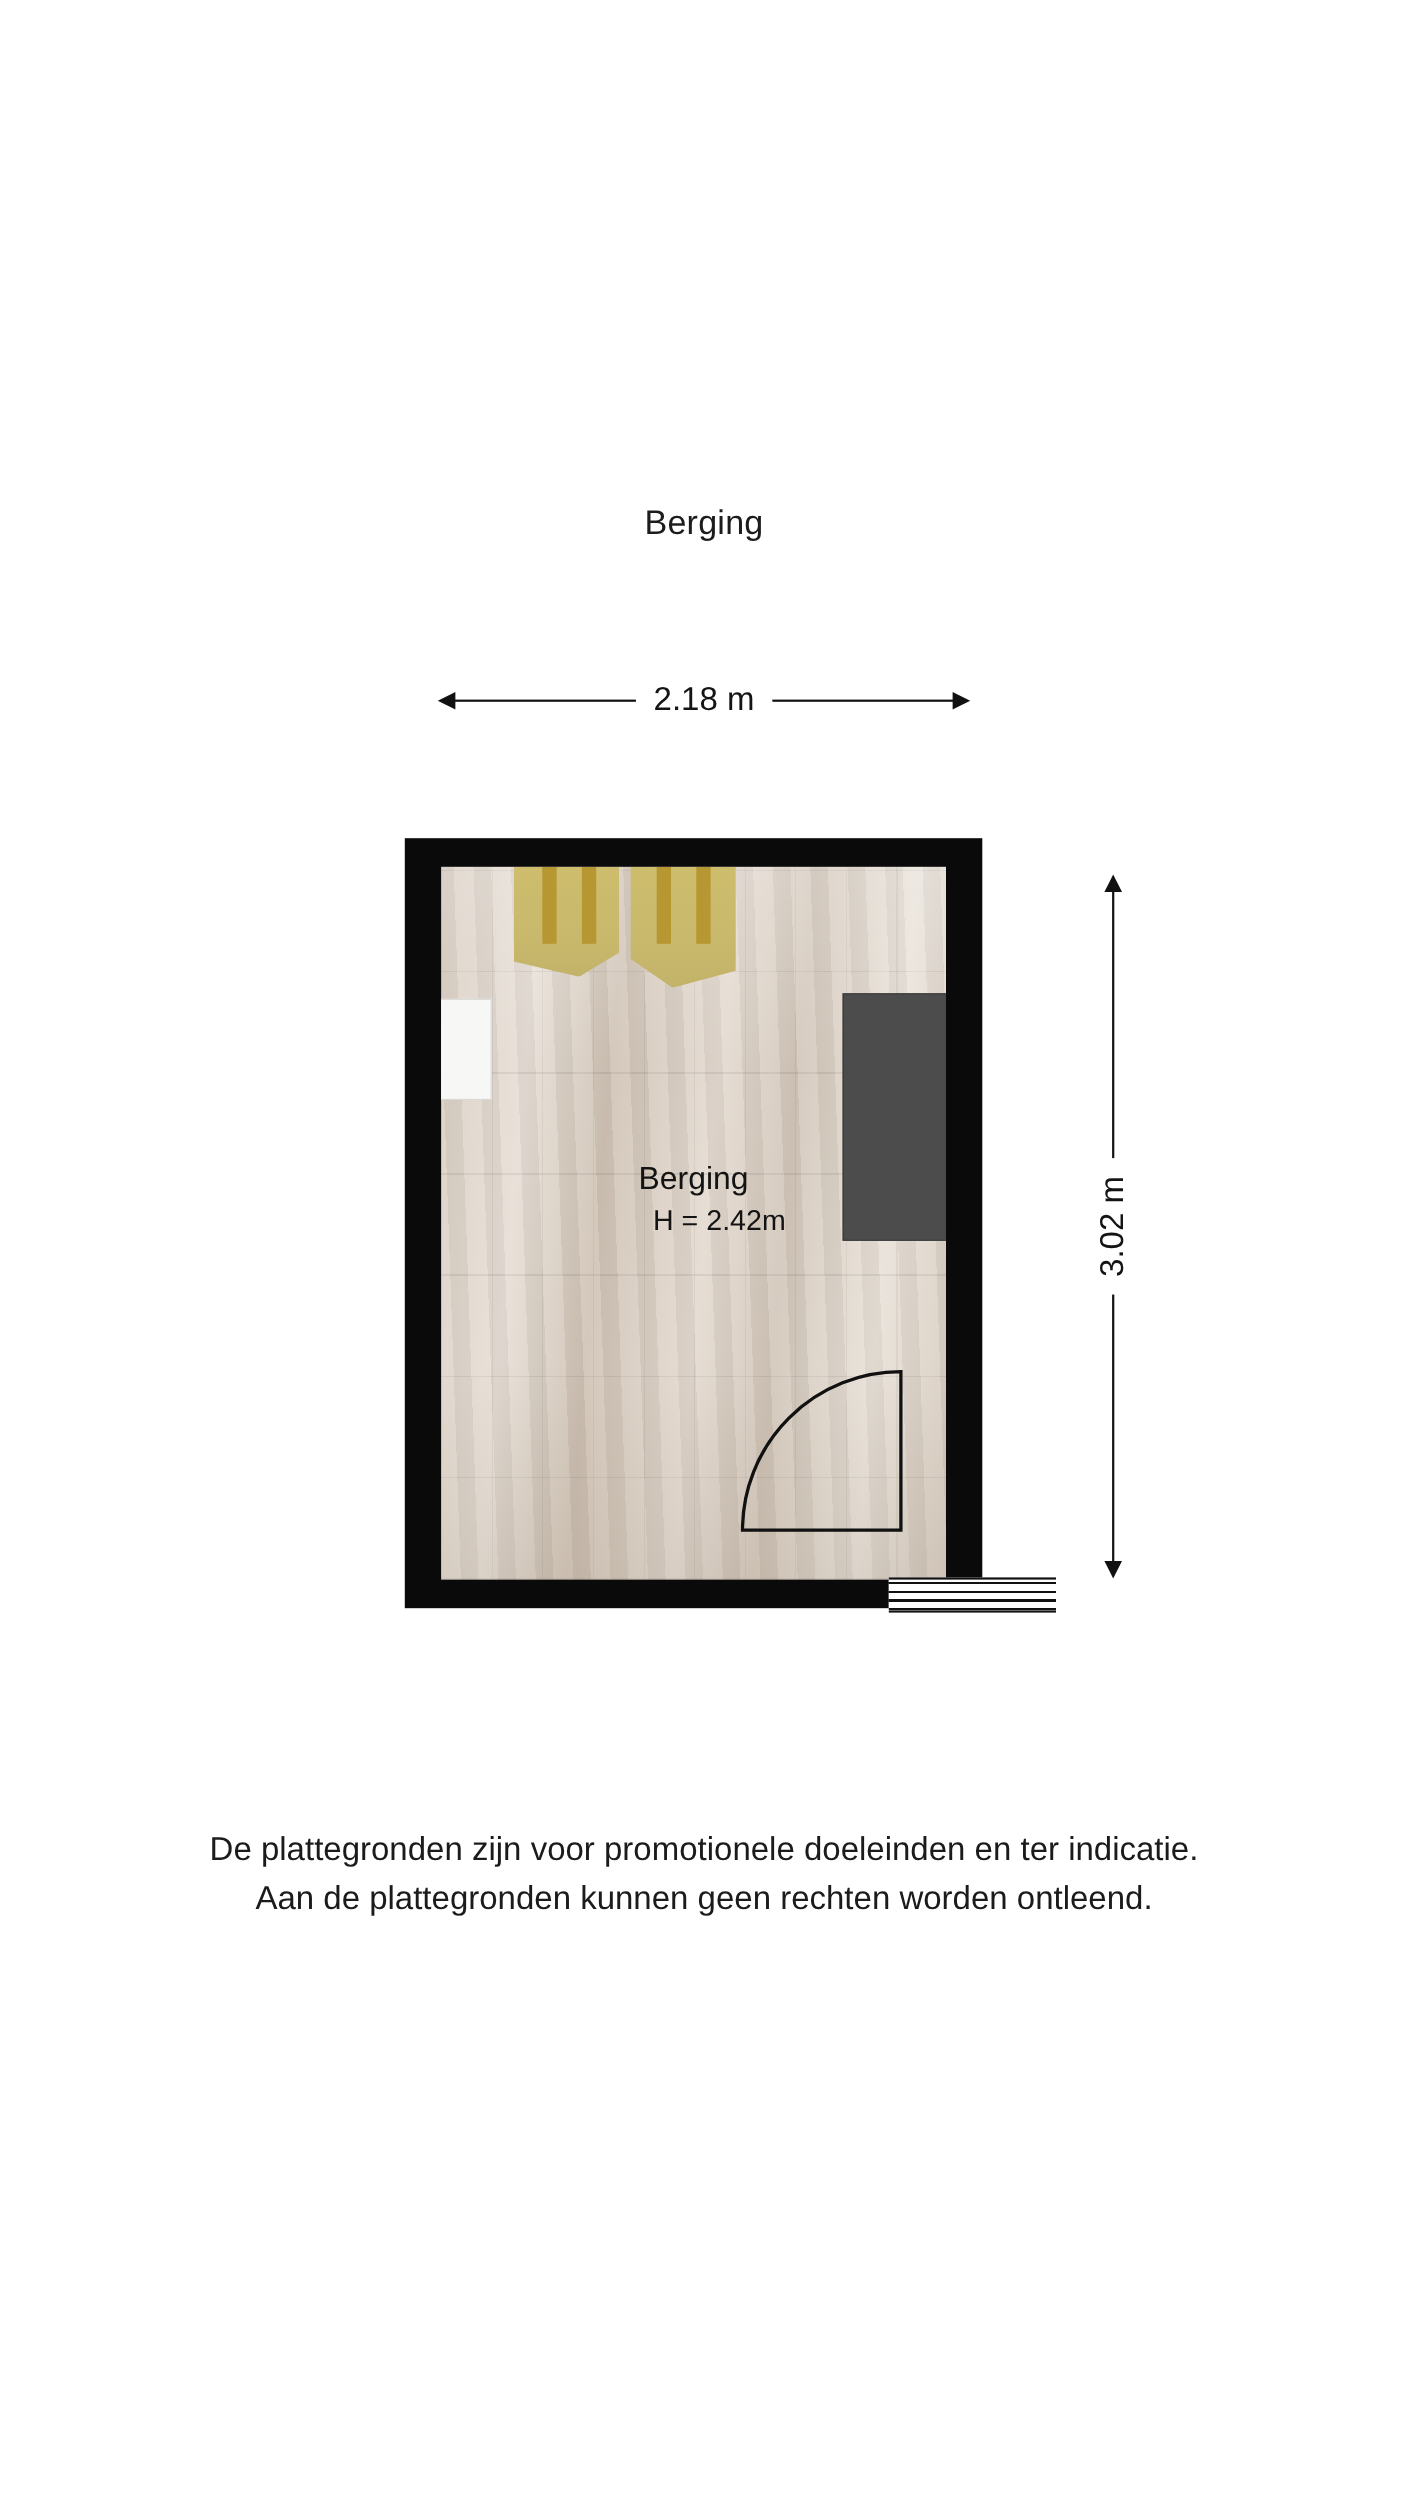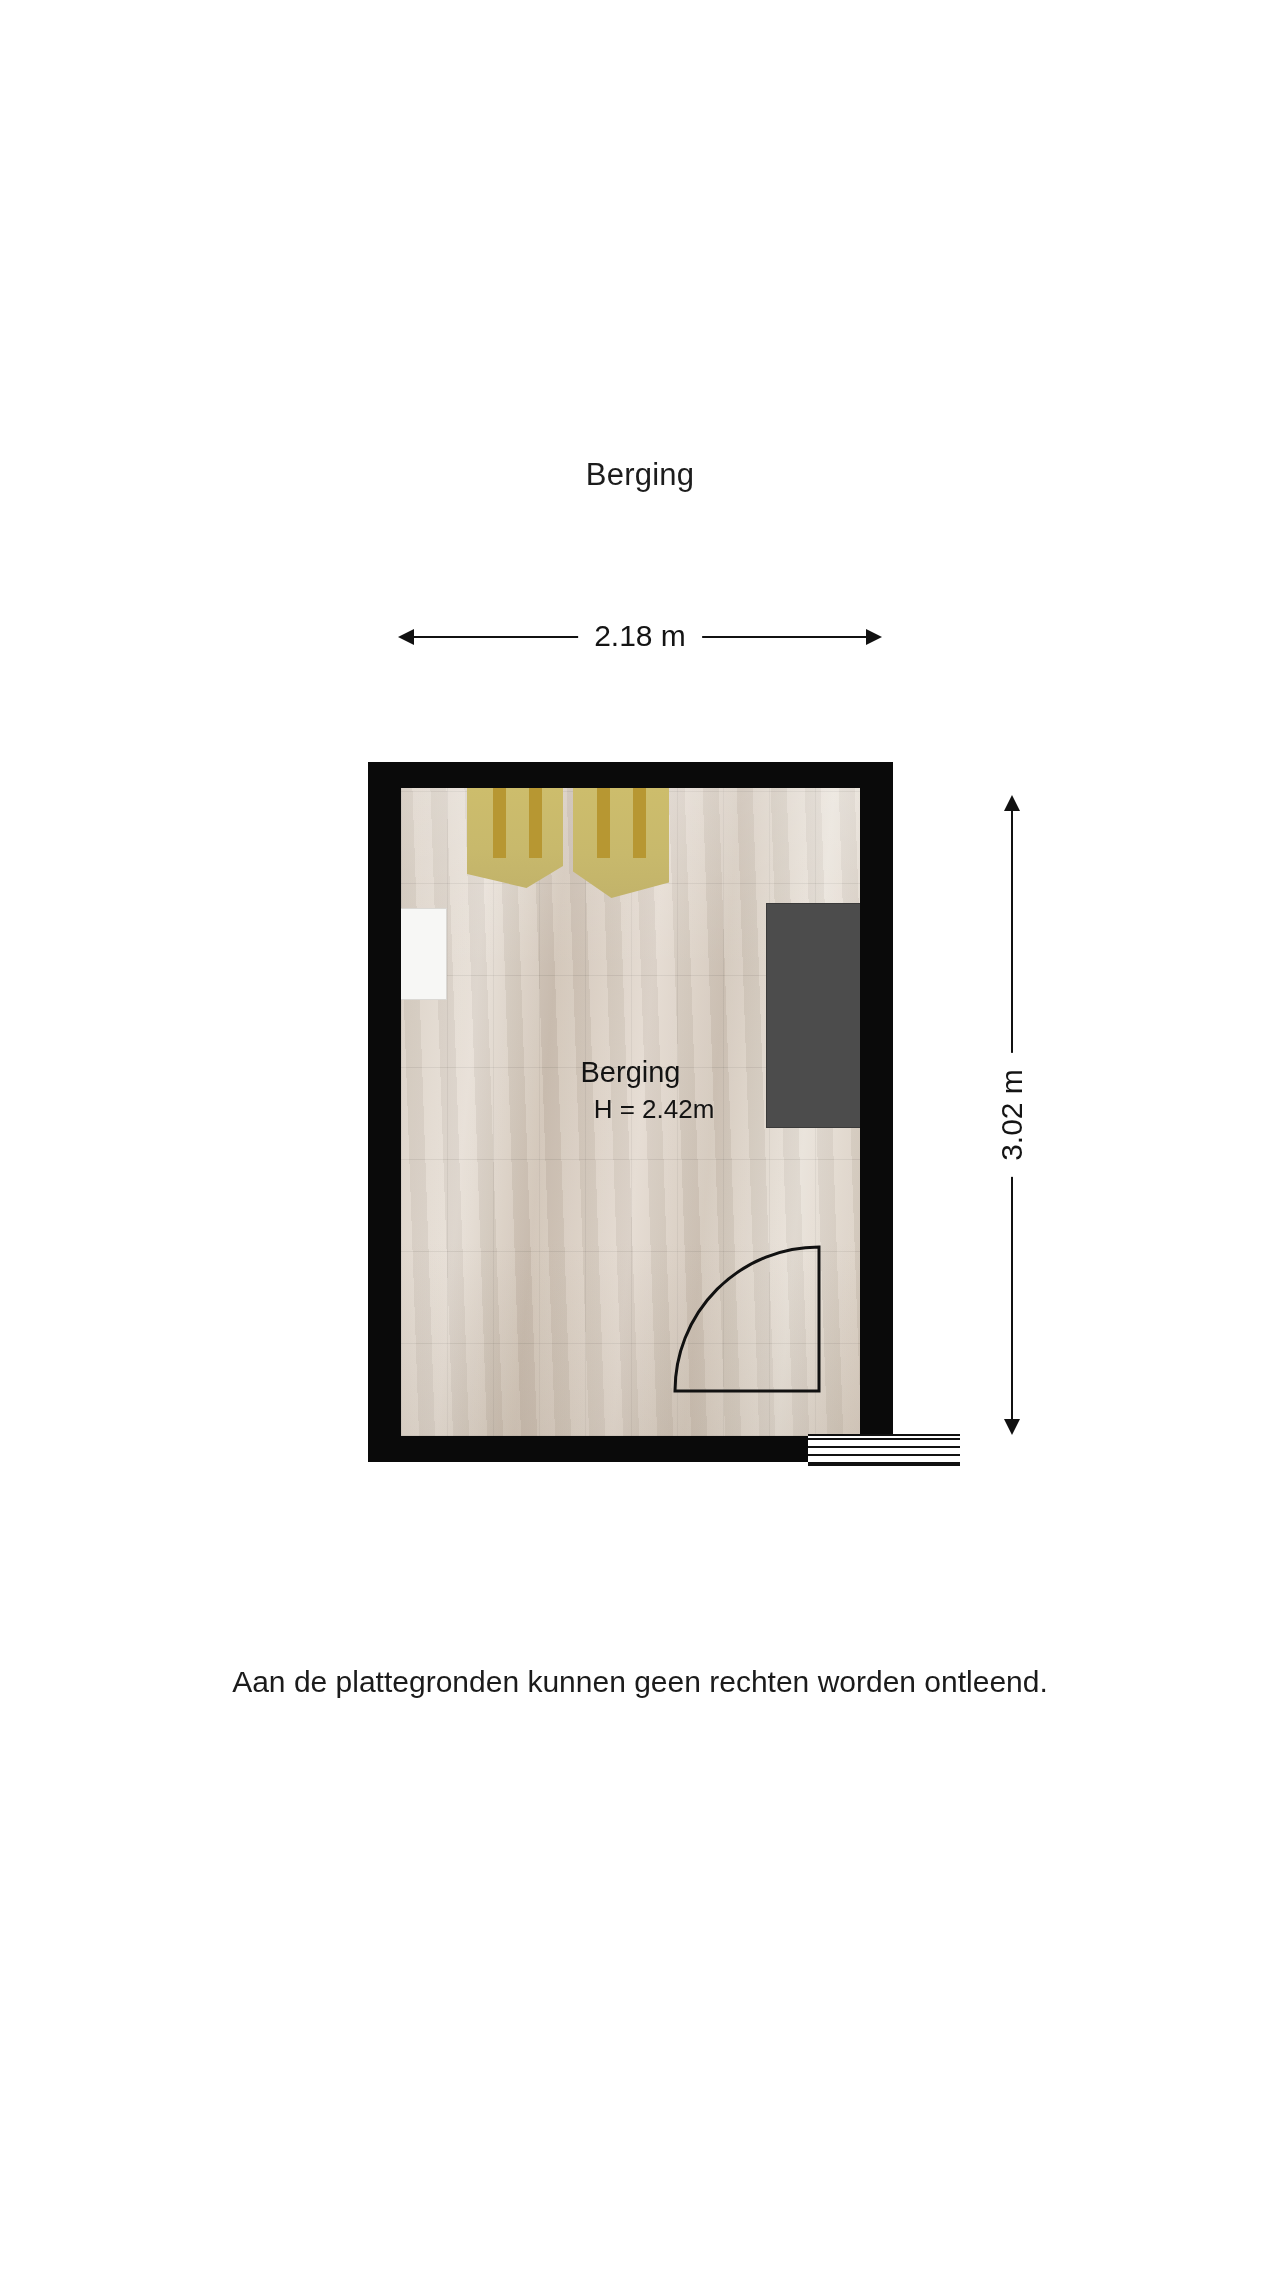--- a/index.html
+++ b/index.html
@@ -336,14 +336,15 @@
       <path d="M146 146 L146 2 A144 144 0 0 0 2 146 Z" fill="none" stroke="#111" stroke-width="3"></path>
     </svg>
 
   </div>
 
   <div class="threshold"></div>
 
 </div>
 
 <div class="disclaimer">
+  <div>De plattegronden zijn voor promotionele doeleinden en ter indicatie.</div>
   <div>Aan de plattegronden kunnen geen rechten worden ontleend.</div>
 </div>
 
 </body></html>

